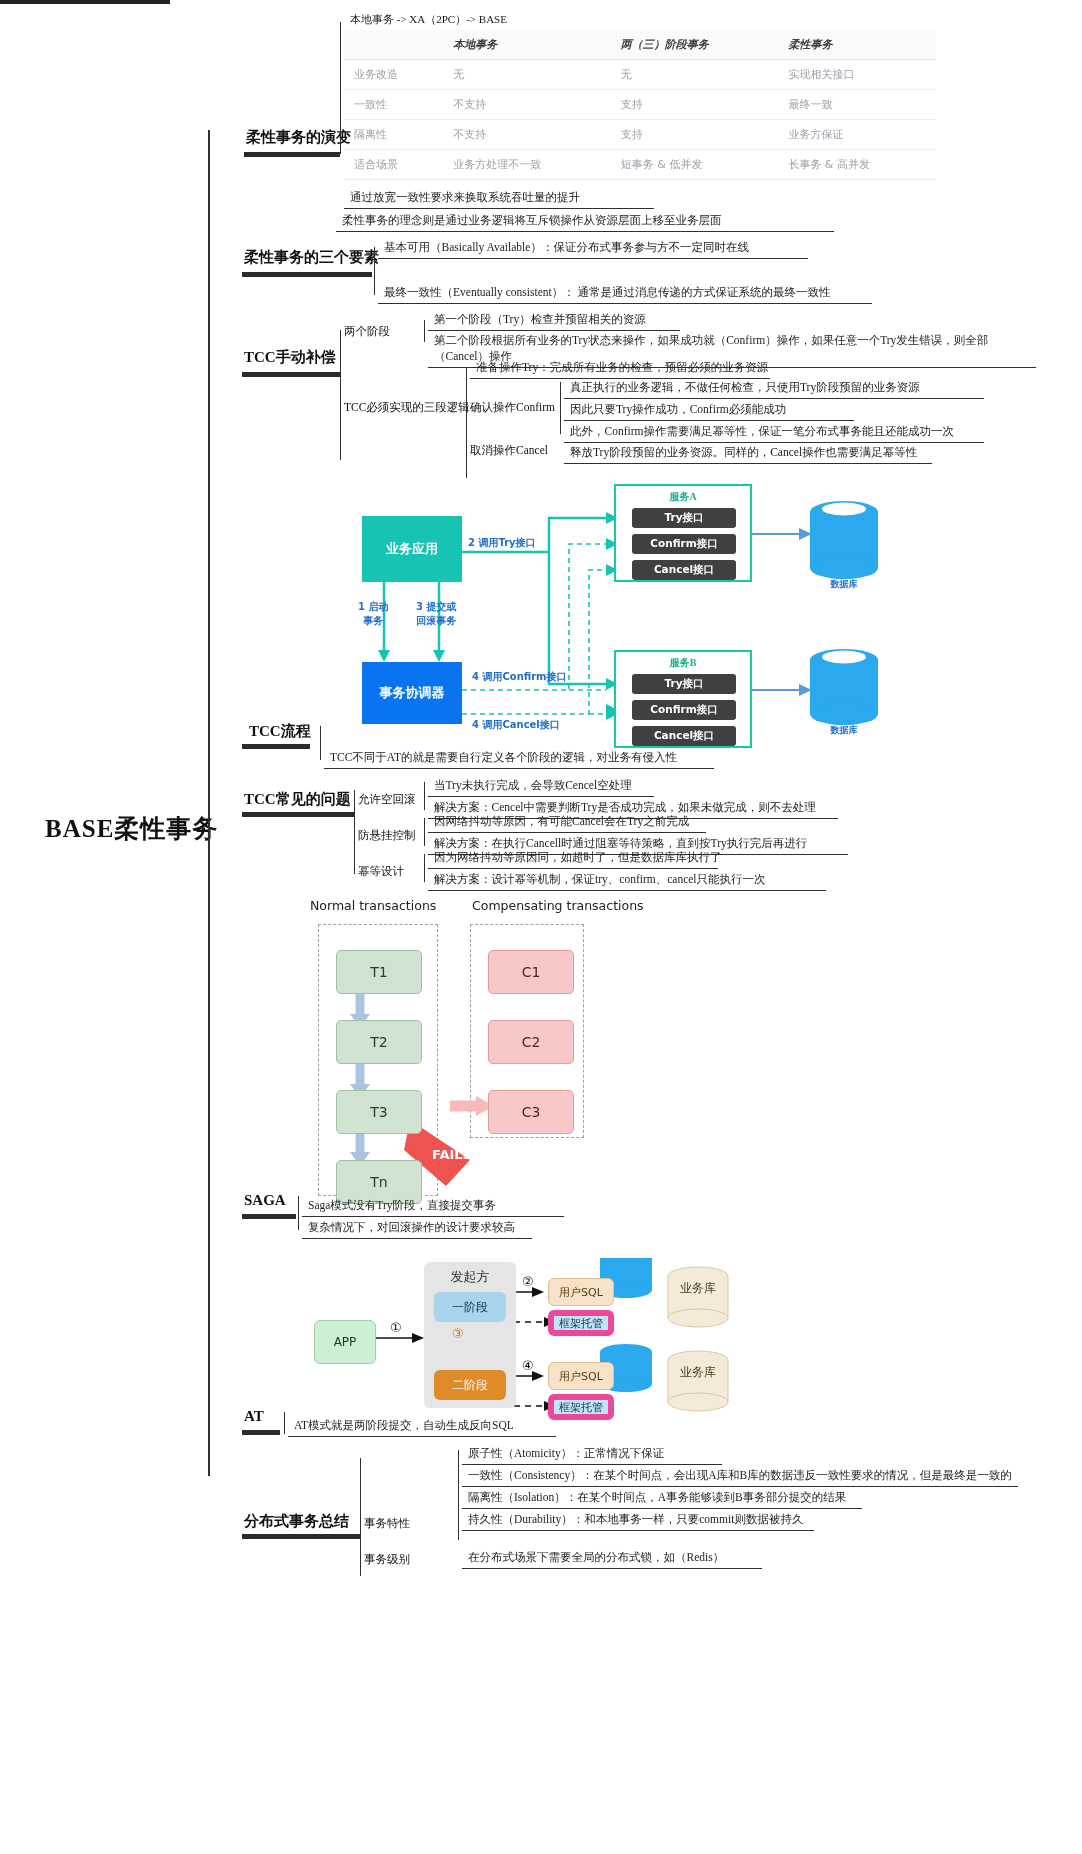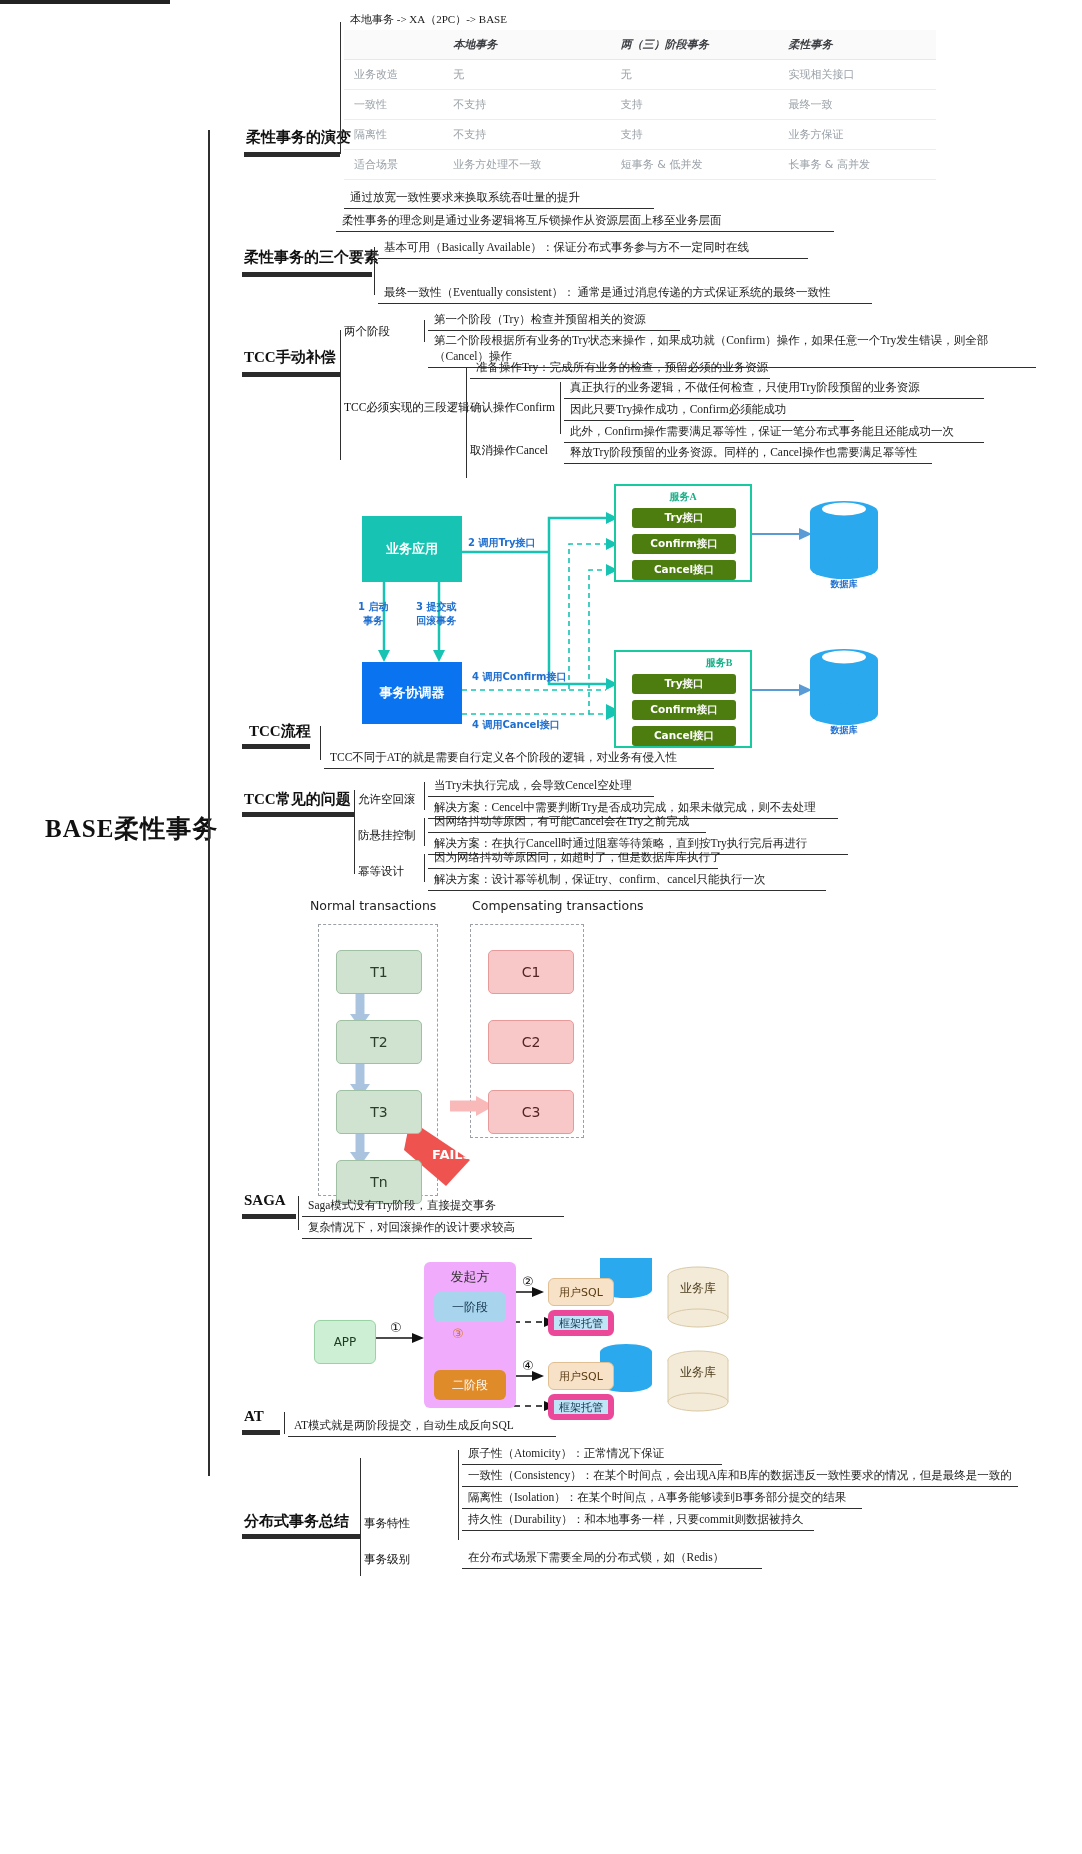--- a/index.html
+++ b/index.html
@@ -47,21 +47,21 @@
   #cmp-table td:first-child{color:#9aa1a8;}
 
   
   #tcc-diagram{position:absolute;left:344px;top:482px;width:540px;height:248px;}
   .dbox{position:absolute;box-sizing:border-box;
     font-family:"DejaVu Sans","Liberation Sans",sans-serif;font-weight:bold;
     display:flex;align-items:center;justify-content:center;text-align:center;}
   .teal{background:#17c3b2;color:#fff;}
   .blue{background:#0a74f0;color:#fff;}
   .svcbox{border:2px solid #19c9a0;background:#fff;}
-  .ifc{background:#4d7c0f;color:#fff;border-radius:3px;font-size:10.5px;}
+  .ifc{background:#404040;color:#fff;border-radius:3px;font-size:10.5px;}
   .svclabel{color:#19b089;font-weight:bold;font-size:10px;}
   .dblabel{color:#1f6fd0;font-weight:bold;font-size:9px;text-align:center;}
   .flowlbl{position:absolute;color:#1f6fd0;font-weight:bold;font-size:10px;
     font-family:"DejaVu Sans","Liberation Sans",sans-serif;}
 
   
   #saga-diagram{position:absolute;left:300px;top:898px;width:420px;height:310px;}
   .saga-hdr{position:absolute;font-size:12.5px;color:#222;
     font-family:"DejaVu Sans","Liberation Sans",sans-serif;}
   .tbox{position:absolute;width:84px;height:42px;border-radius:5px;
@@ -73,21 +73,21 @@
   .fails{position:absolute;background:#ef5350;color:#fff;font-weight:bold;
     font-family:"DejaVu Sans","Liberation Sans",sans-serif;font-size:13px;
     display:flex;align-items:center;justify-content:center;}
 
   
   #at-diagram{position:absolute;left:300px;top:1258px;width:470px;height:160px;}
   .atbox{position:absolute;box-sizing:border-box;border-radius:6px;
     display:flex;align-items:center;justify-content:center;
     font-family:"DejaVu Sans","Liberation Sans",sans-serif;font-size:12px;}
   .at-app{background:#cdf0d4;border:1px solid #9ad2a6;color:#1d3b22;}
-  .at-initiator{background:#f0abfc;}
+  .at-initiator{background:#e5e5e5;}
   .at-p1{background:#a9d4ee;color:#12334a;}
   .at-p2{background:#e08b2a;color:#fff;}
   .at-sql{background:#f7e2c8;border:1px solid #e0bf92;color:#5a3c12;font-size:11px;}
   .at-hosting{background:#bfe3f7;border:6px solid #ec4899;color:#11364d;font-size:11px;}
   .circnum{position:absolute;font-size:13px;color:#111;
     font-family:"DejaVu Sans","Liberation Sans",sans-serif;}
 </style>
 </head>
 <body>
 
@@ -220,21 +220,21 @@
     <div class="dbox teal" style="left:18px;top:34px;width:100px;height:66px;font-size:13px;">业务应用</div>
     <div class="dbox blue" style="left:18px;top:180px;width:100px;height:62px;font-size:13px;">事务协调器</div>
 
     <div class="dbox svcbox" style="left:270px;top:2px;width:138px;height:98px;"></div>
     <div class="svclabel" style="position:absolute;left:270px;top:8px;width:138px;text-align:center;">服务A</div>
     <div class="dbox ifc" style="left:288px;top:26px;width:104px;height:20px;">Try接口</div>
     <div class="dbox ifc" style="left:288px;top:52px;width:104px;height:20px;">Confirm接口</div>
     <div class="dbox ifc" style="left:288px;top:78px;width:104px;height:20px;">Cancel接口</div>
 
     <div class="dbox svcbox" style="left:270px;top:168px;width:138px;height:98px;"></div>
-    <div class="svclabel" style="position:absolute;left:270px;top:174px;width:138px;text-align:center;padding-left:36px;">服务B</div>
+    <div class="svclabel" style="position:absolute;left:270px;top:174px;width:138px;text-align:center;">服务B</div>
     <div class="dbox ifc" style="left:288px;top:192px;width:104px;height:20px;">Try接口</div>
     <div class="dbox ifc" style="left:288px;top:218px;width:104px;height:20px;">Confirm接口</div>
     <div class="dbox ifc" style="left:288px;top:244px;width:104px;height:20px;">Cancel接口</div>
 
     <div class="dblabel" style="position:absolute;left:466px;top:96px;width:68px;">数据库</div>
     <div class="dblabel" style="position:absolute;left:466px;top:242px;width:68px;">数据库</div>
 
     <div class="flowlbl" style="left:124px;top:54px;">2 调用Try接口</div>
     <div class="flowlbl" style="left:14px;top:118px;white-space:pre;text-align:center;">1 启动
 事务</div>

